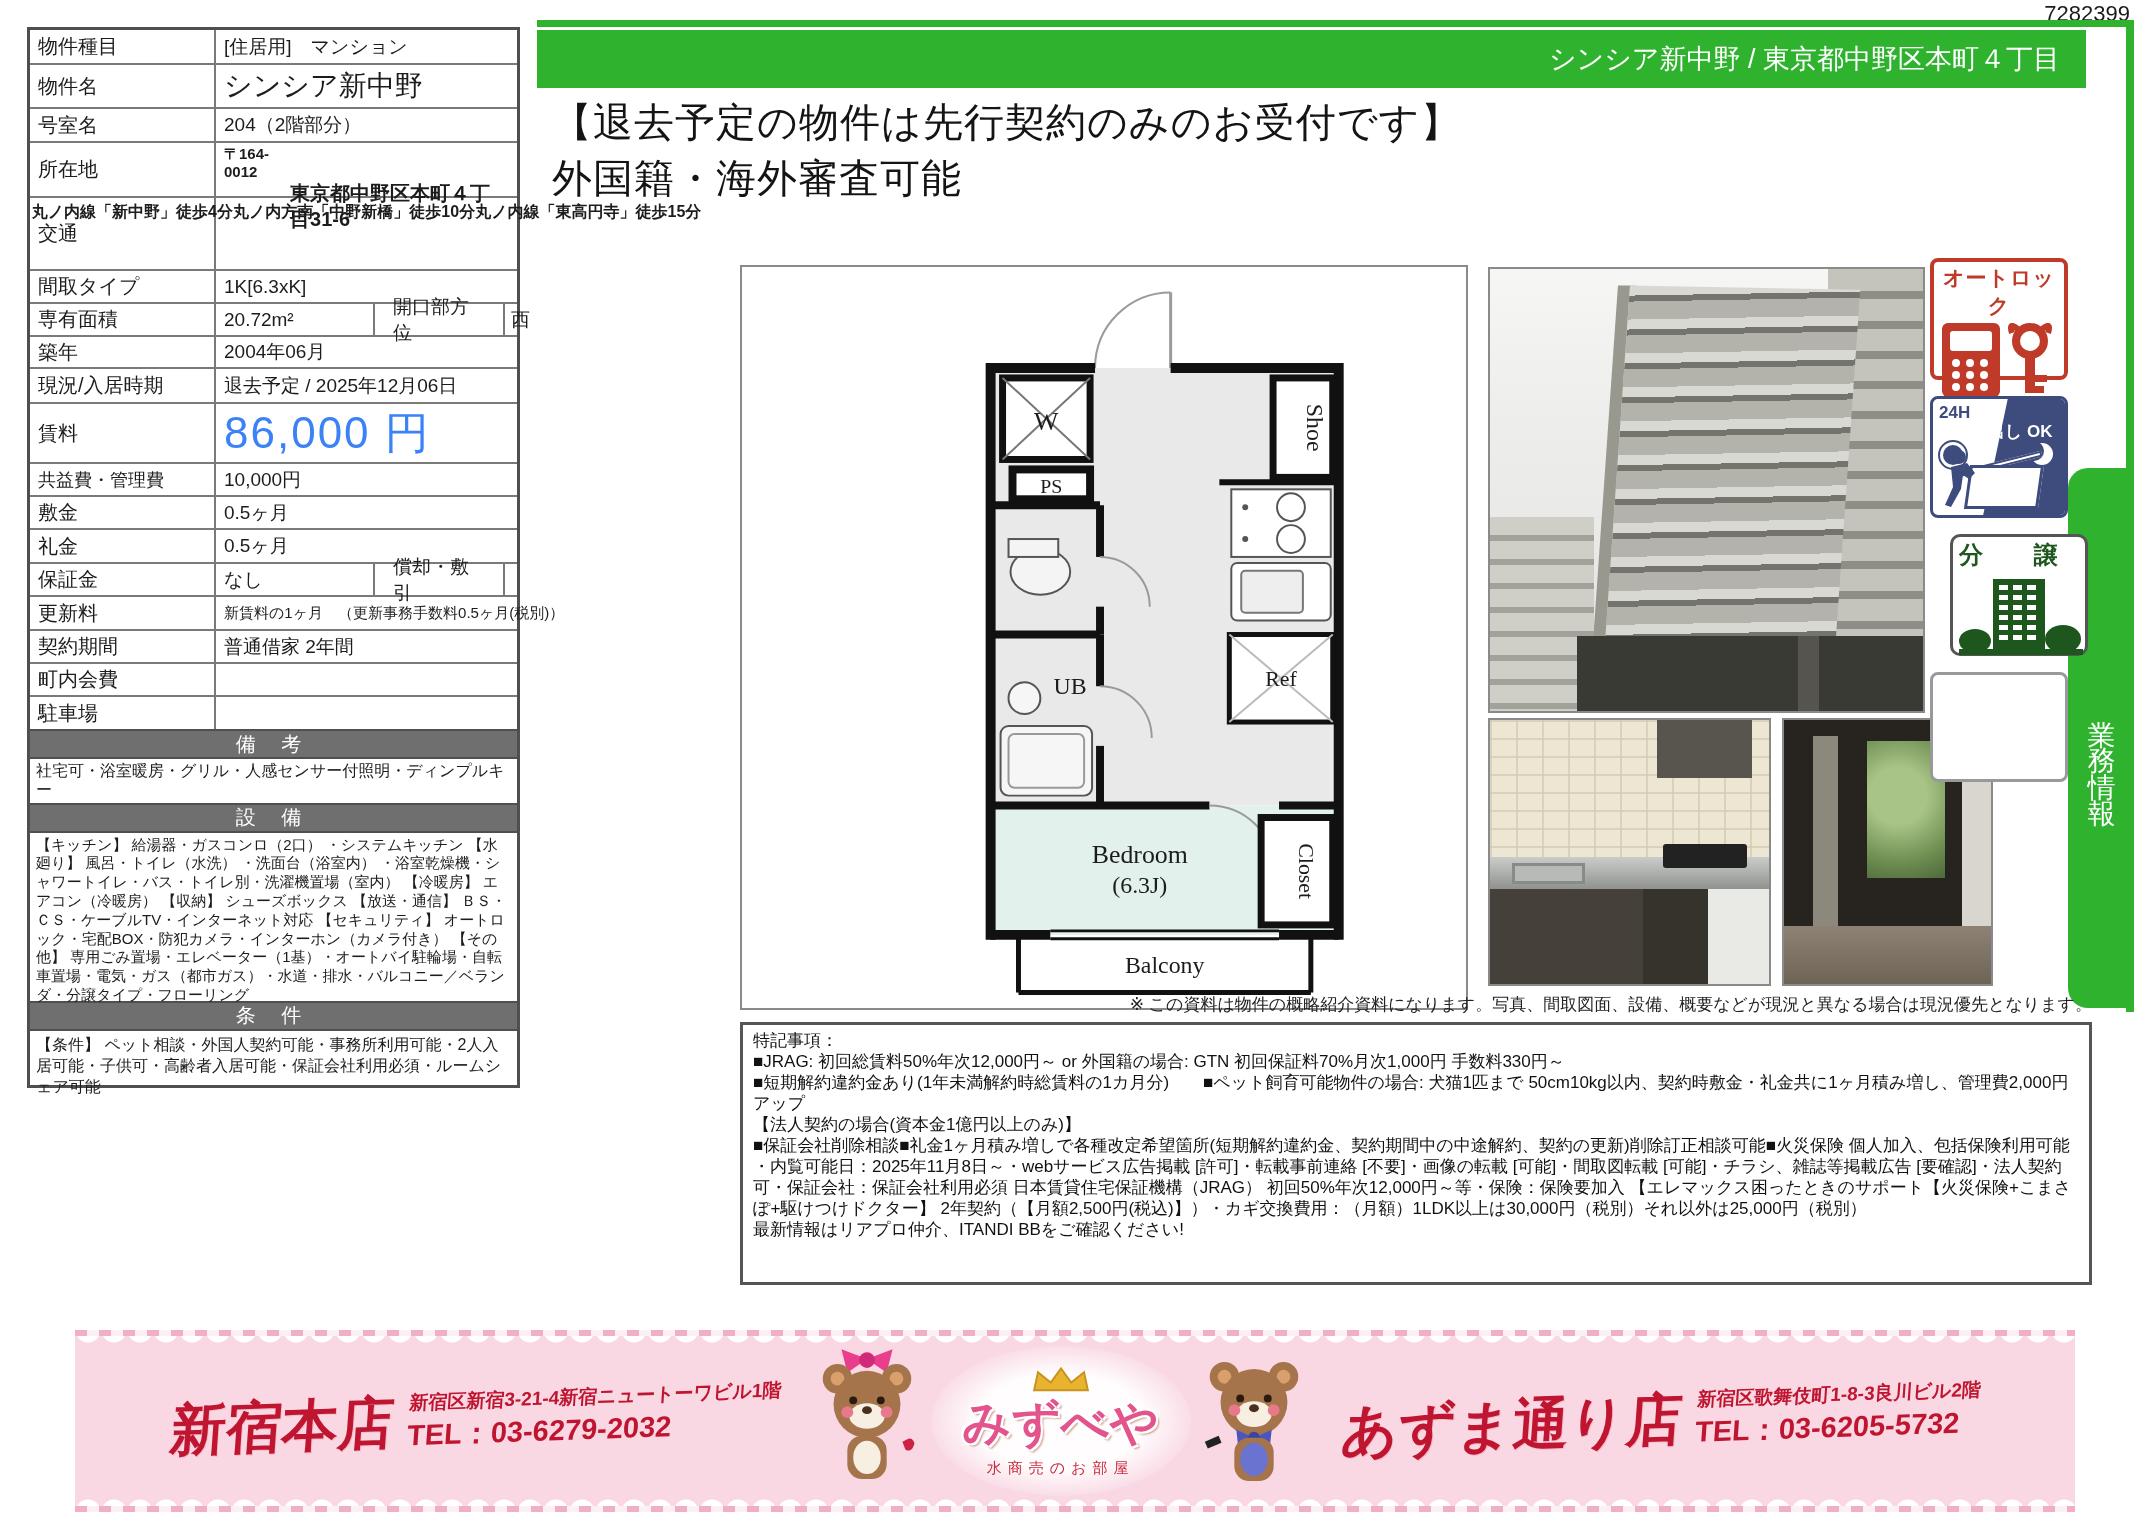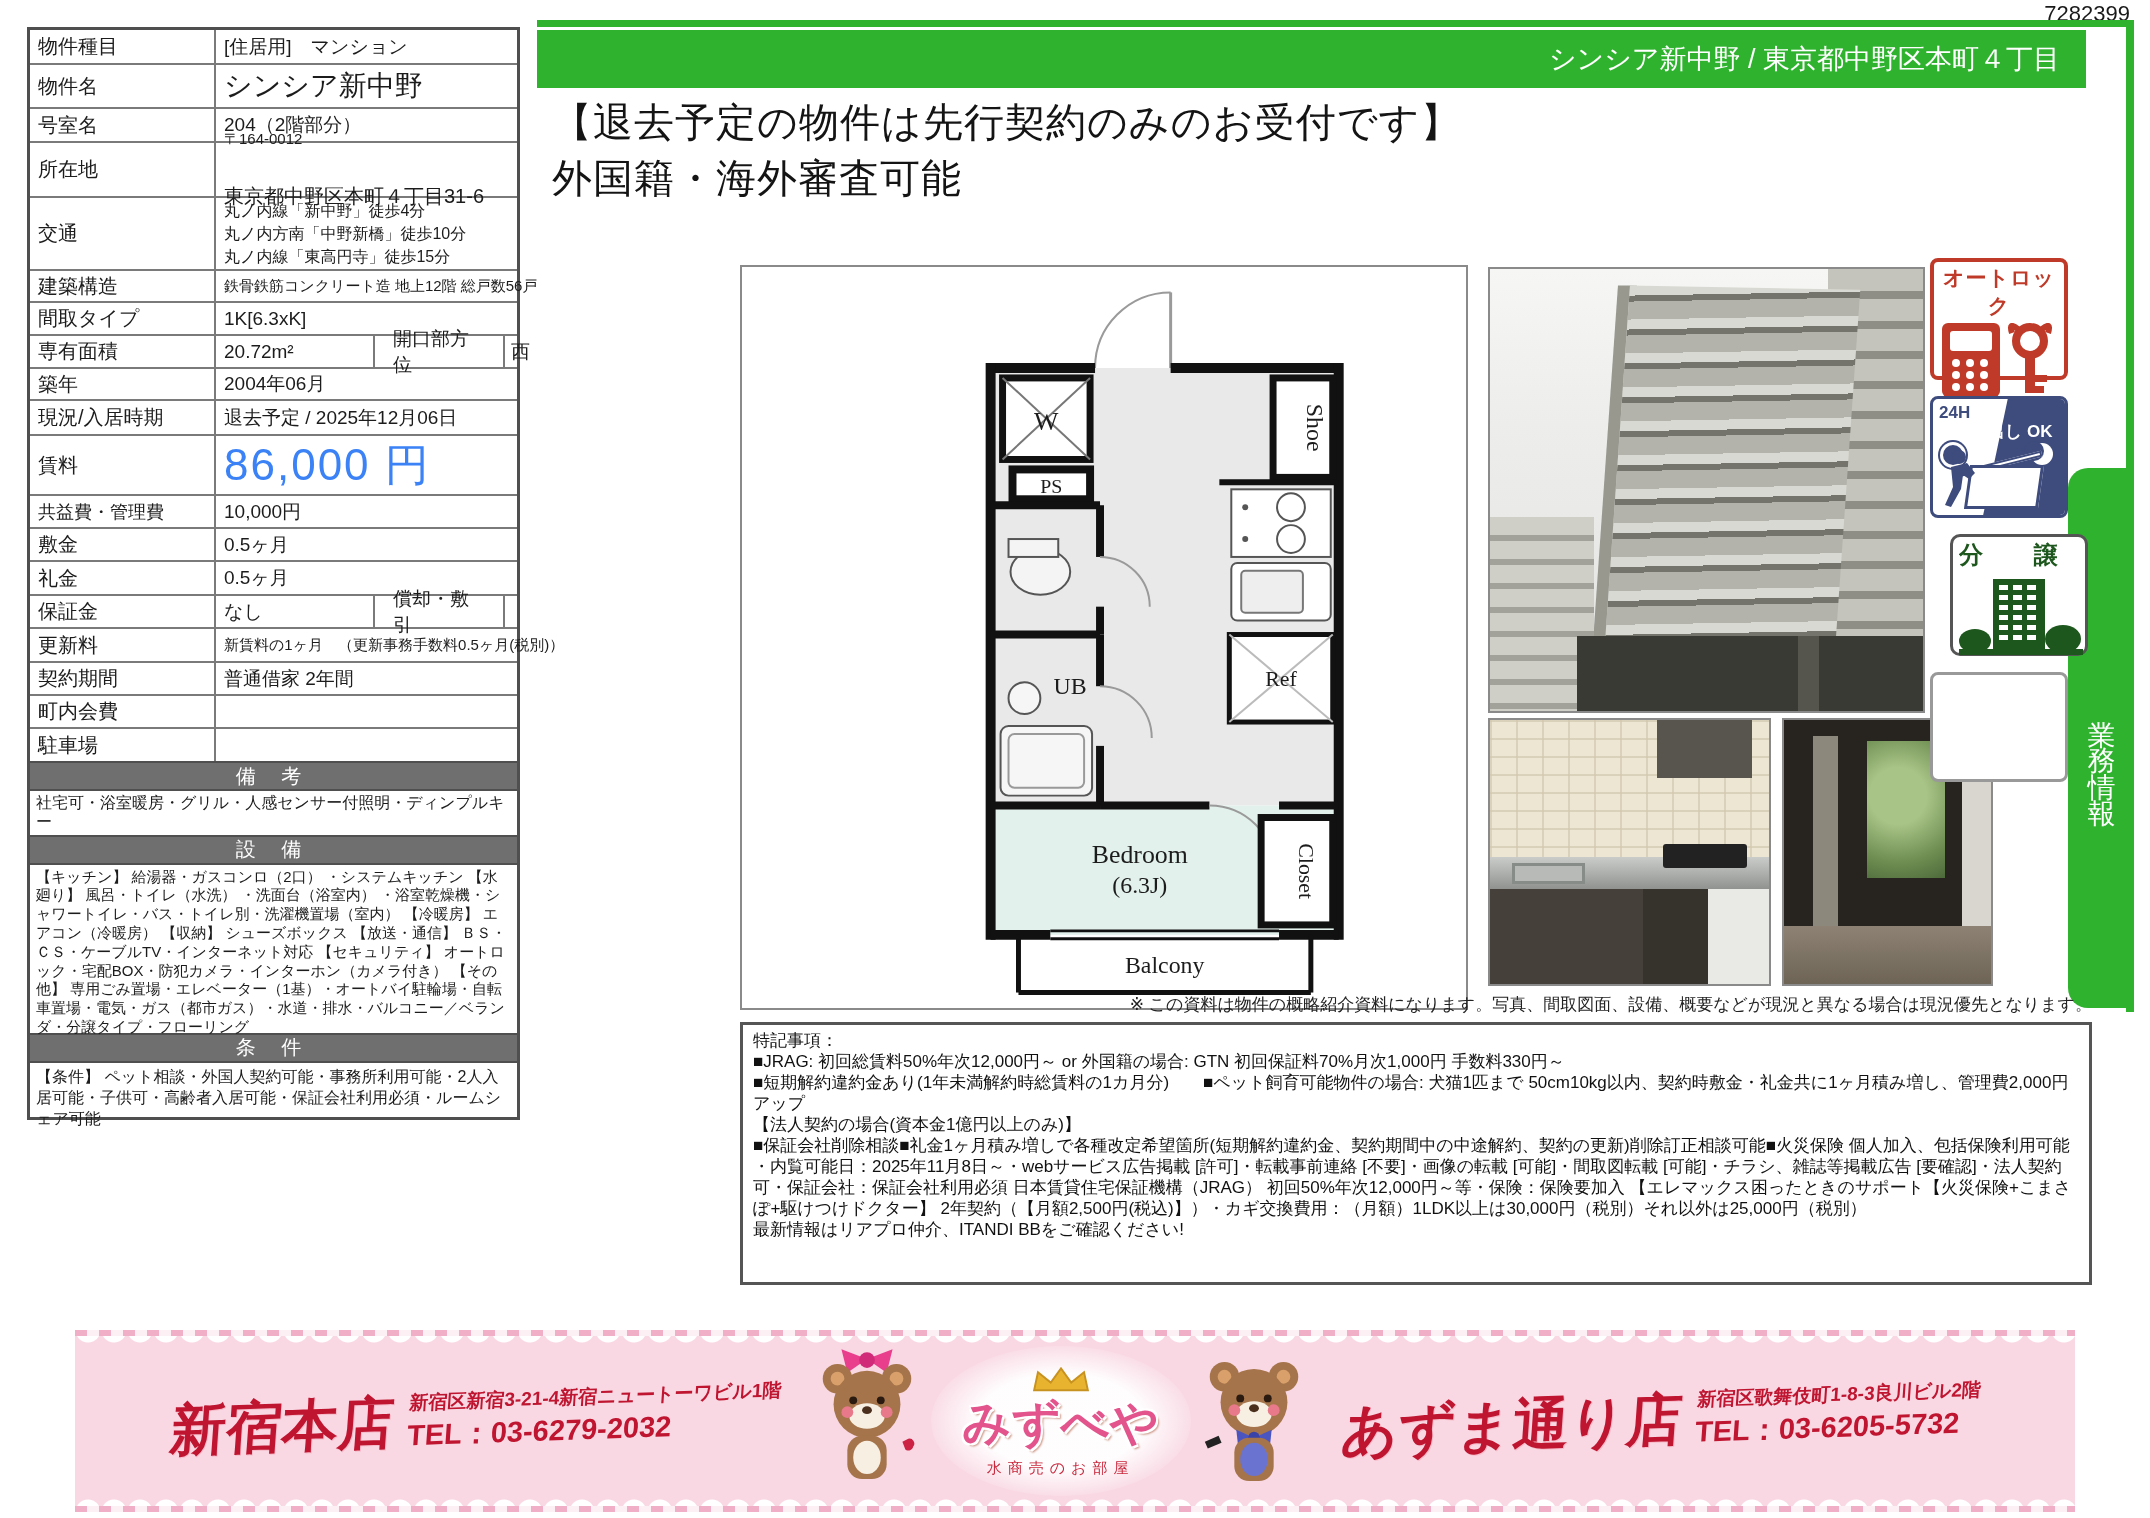--- a/index.html
+++ b/index.html
@@ -41,21 +41,21 @@
     left:27px; top:27px; width:493px;
     border:3px solid #4f4f4f; background:#fff;
   }
   .trow { display:flex; border-top:2px solid #7a7a7a; }
   .trow:first-child { border-top:none; }
   .tlabel {
     width:186px; padding:2px 8px; border-right:2px solid #7a7a7a;
     font-size:20px; display:flex; align-items:center; flex:none;
   }
   .tvalue { flex:1; padding:2px 8px; font-size:19px; display:flex; align-items:center; min-width:0; }
-  .tvalue.col { flex-direction:column; align-items:flex-start; justify-content:center; }
+  .tvalue.col { flex-direction:row; align-items:flex-start; justify-content:center;font-weight:bold; }
   .sub-label { width:132px; flex:none; border-left:2px solid #7a7a7a; border-right:2px solid #7a7a7a;
     padding:2px 18px; font-size:19px; display:flex; align-items:center; }
   .sub-value { width:66px; flex:none; padding:2px 6px; font-size:19px; display:flex; align-items:center; }
   .big-name { font-size:28px; }
   .big-rent { font-size:44px; letter-spacing:2px; color:#3b82f6; }
   .small15 { font-size:15px; white-space:nowrap; }
   .postal { font-size:15px; line-height:18px; }
   .addr2 { font-size:20px; line-height:26px;margin-top:35px; }
   .tline { font-size:16px; line-height:23px; white-space:nowrap; }
   .sec-head {
@@ -210,24 +210,20 @@
       <div class="addr2">東京都中野区本町４丁目31-6</div>
     </div>
   </div>
   <div class="trow" style="height:73px">
     <div class="tlabel">交通</div>
     <div class="tvalue col">
       <div class="tline">丸ノ内線「新中野」徒歩4分</div>
       <div class="tline">丸ノ内方南「中野新橋」徒歩10分</div>
       <div class="tline">丸ノ内線「東高円寺」徒歩15分</div>
     </div>
-  </div>
-  <div class="trow" style="height:32px">
-    <div class="tlabel">建築構造</div>
-    <div class="tvalue small15">鉄骨鉄筋コンクリート造 地上12階 総戸数56戸</div>
   </div>
   <div class="trow" style="height:33px">
     <div class="tlabel">間取タイプ</div>
     <div class="tvalue">1K[6.3xK]</div>
   </div>
   <div class="trow" style="height:33px">
     <div class="tlabel">専有面積</div>
     <div class="tvalue" style="width:157px;flex:none">20.72m²</div>
     <div class="sub-label">開口部方位</div>
     <div class="sub-value">西</div>

